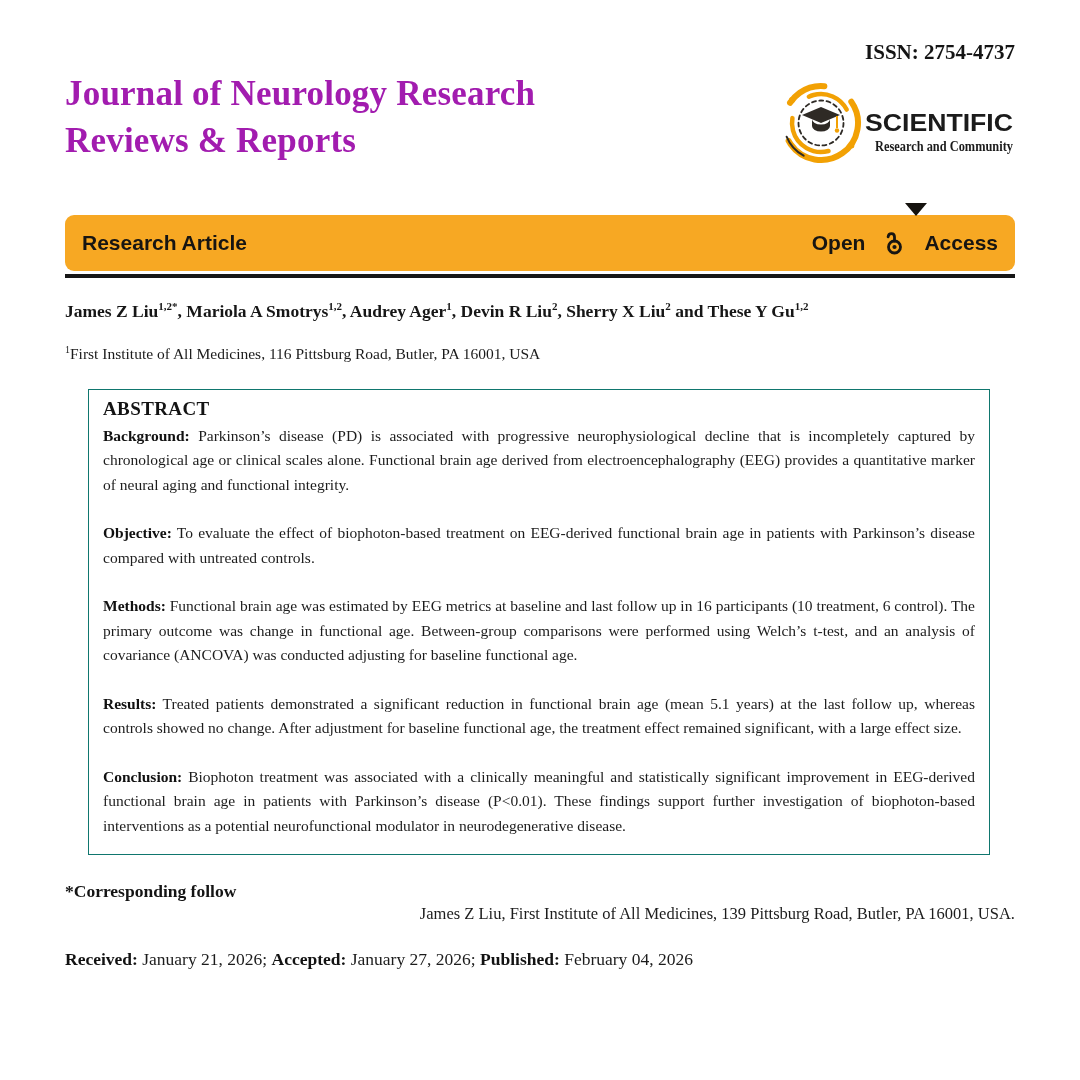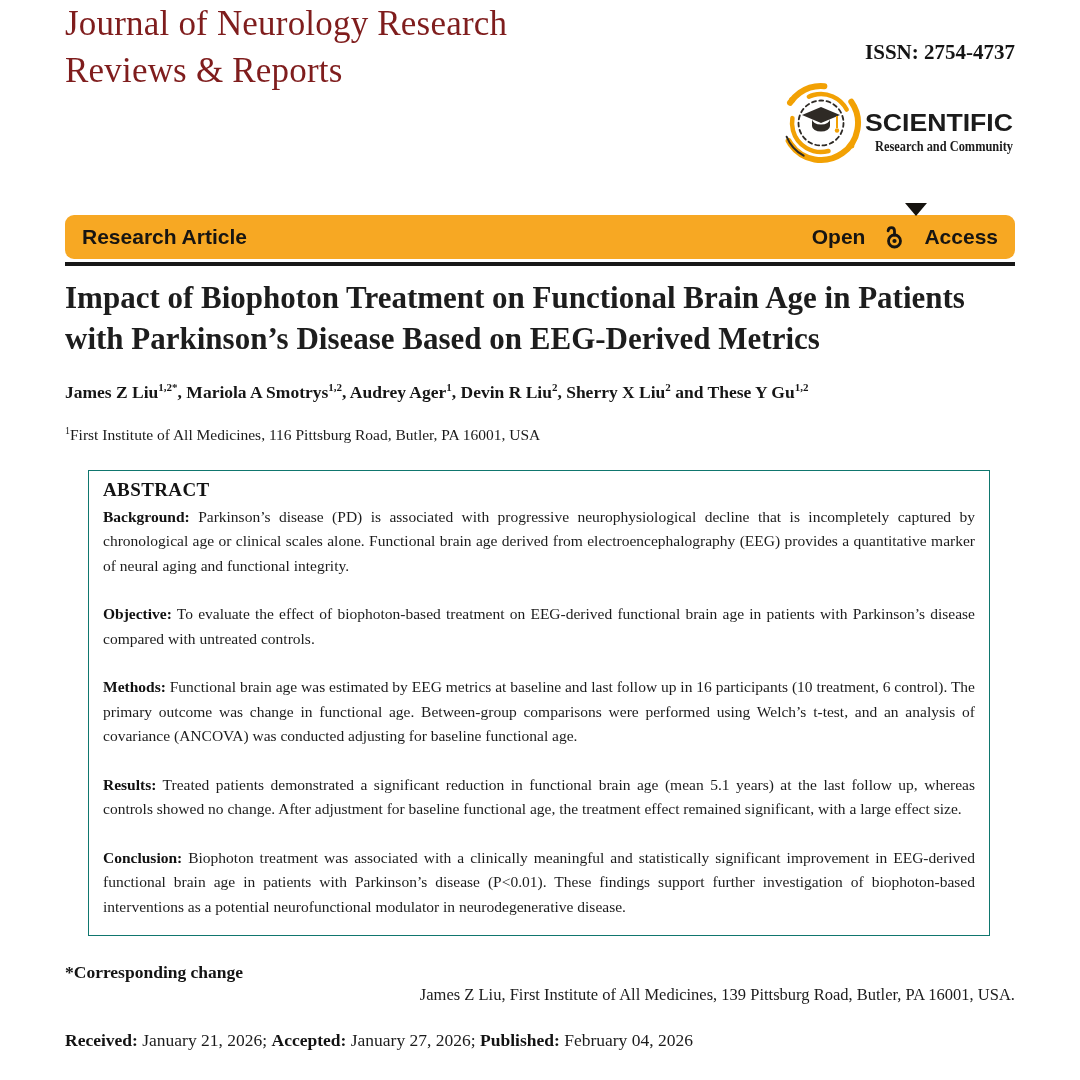--- a/index.html
+++ b/index.html
@@ -6,30 +6,30 @@
   html,body { background:#ffffff; }
   .page {
     position:relative; width:1080px; height:1080px; margin:0 auto;
     background:#fff; overflow:hidden; color:#1c1c1c;
     font-family:"Liberation Serif", serif;
     padding:0 65px;
   }
   
   .header { display:flex; justify-content:space-between; align-items:flex-start; }
   .journal-title {
-    font-size:35px; font-weight:normal; line-height:47px;
-    color:#7f1d1d; letter-spacing:0.2px;
+    margin-top:70px; font-size:35px; font-weight:bold; line-height:47px;
+    color:#a21caf; letter-spacing:0.2px;
   }
   .header-right { display:flex; flex-direction:column; align-items:flex-end; }
   .issn { margin-top:40px; font-size:21px; font-weight:bold; color:#141414; }
   .logo { margin-top:16px; }
   
   .banner-wrap { position:relative; margin-top:46px; }
   .banner {
-    position:relative; height:44px; border-radius:9px;
+    position:relative; height:56px; border-radius:9px;
     display:flex; align-items:center; justify-content:space-between;
     padding:0 17px;
     font-family:"Liberation Sans", sans-serif; font-weight:bold; font-size:21px;
     color:#171512;
   }
   .banner-triangle {
     position:absolute; top:-12px; right:88px; width:0; height:0;
     border-left:11px solid transparent; border-right:11px solid transparent;
     border-top:13px solid #15120e;
   }
@@ -104,40 +104,36 @@
           <circle cx="9.5" cy="17" r="2.1" fill="#171512"></circle>
           <path d="M9.5 11 V7 C9.5 2.4 3.6 2.6 3.1 6.8" fill="none" stroke="#171512" stroke-width="2.8" stroke-linecap="round"></path>
         </svg>
         <span>Access</span>
       </span>
       <span class="banner-triangle"></span>
     </div>
     <div class="rule"></div>
   </div>
 
-  <h2 class="article-title">
-    <span>Impact of Biophoton Treatment on Functional Brain Age in Patients</span><br>
-    <span>with Parkinson’s Disease Based on EEG-Derived Metrics</span>
-  </h2>
 
   <p class="authors">
     <span><span>James Z Liu</span><sup>1,2*</sup><span>, </span></span><span><span>Mariola A Smotrys</span><sup>1,2</sup><span>, </span></span><span><span>Audrey Ager</span><sup>1</sup><span>, </span></span><span><span>Devin R Liu</span><sup>2</sup><span>, </span></span><span><span>Sherry X Liu</span><sup>2</sup><span> and </span></span><span><span>These Y Gu</span><sup>1,2</sup></span>
   </p>
 
   <p class="affil"><sup>1</sup><span>First Institute of All Medicines, 116 Pittsburg Road, Butler, PA 16001, USA</span></p>
 
   <div class="abstract">
     <h2>ABSTRACT</h2>
     <p><b>Background:</b><span> Parkinson’s disease (PD) is associated with progressive neurophysiological decline that is incompletely captured by chronological age or clinical scales alone. Functional brain age derived from electroencephalography (EEG) provides a quantitative marker of neural aging and functional integrity.</span></p>
     <p><b>Objective:</b><span> To evaluate the effect of biophoton-based treatment on EEG-derived functional brain age in patients with Parkinson’s disease compared with untreated controls.</span></p>
     <p><b>Methods:</b><span> Functional brain age was estimated by EEG metrics at baseline and last follow up in 16 participants (10 treatment, 6 control). The primary outcome was change in functional age. Between-group comparisons were performed using Welch’s t-test, and an analysis of covariance (ANCOVA) was conducted adjusting for baseline functional age.</span></p>
     <p><b>Results:</b><span> Treated patients demonstrated a significant reduction in functional brain age (mean 5.1 years) at the last follow up, whereas controls showed no change. After adjustment for baseline functional age, the treatment effect remained significant, with a large effect size.</span></p>
     <p><b>Conclusion:</b><span> Biophoton treatment was associated with a clinically meaningful and statistically significant improvement in EEG-derived functional brain age in patients with Parkinson’s disease (P&lt;0.01). These findings support further investigation of biophoton-based interventions as a potential neurofunctional modulator in neurodegenerative disease.</span></p>
   </div>
 
   <div class="corr">
-    <div class="corr-label">*Corresponding change</div>
+    <div class="corr-label">*Corresponding follow</div>
     <div class="corr-text">James Z Liu, First Institute of All Medicines, 139 Pittsburg Road, Butler, PA 16001, USA.</div>
   </div>
 
   <p class="dates"><b>Received:</b><span> January 21, 2026; </span><b>Accepted:</b><span> January 27, 2026; </span><b>Published:</b><span> February 04, 2026</span></p>
 
 </div>
 
 </body></html>

